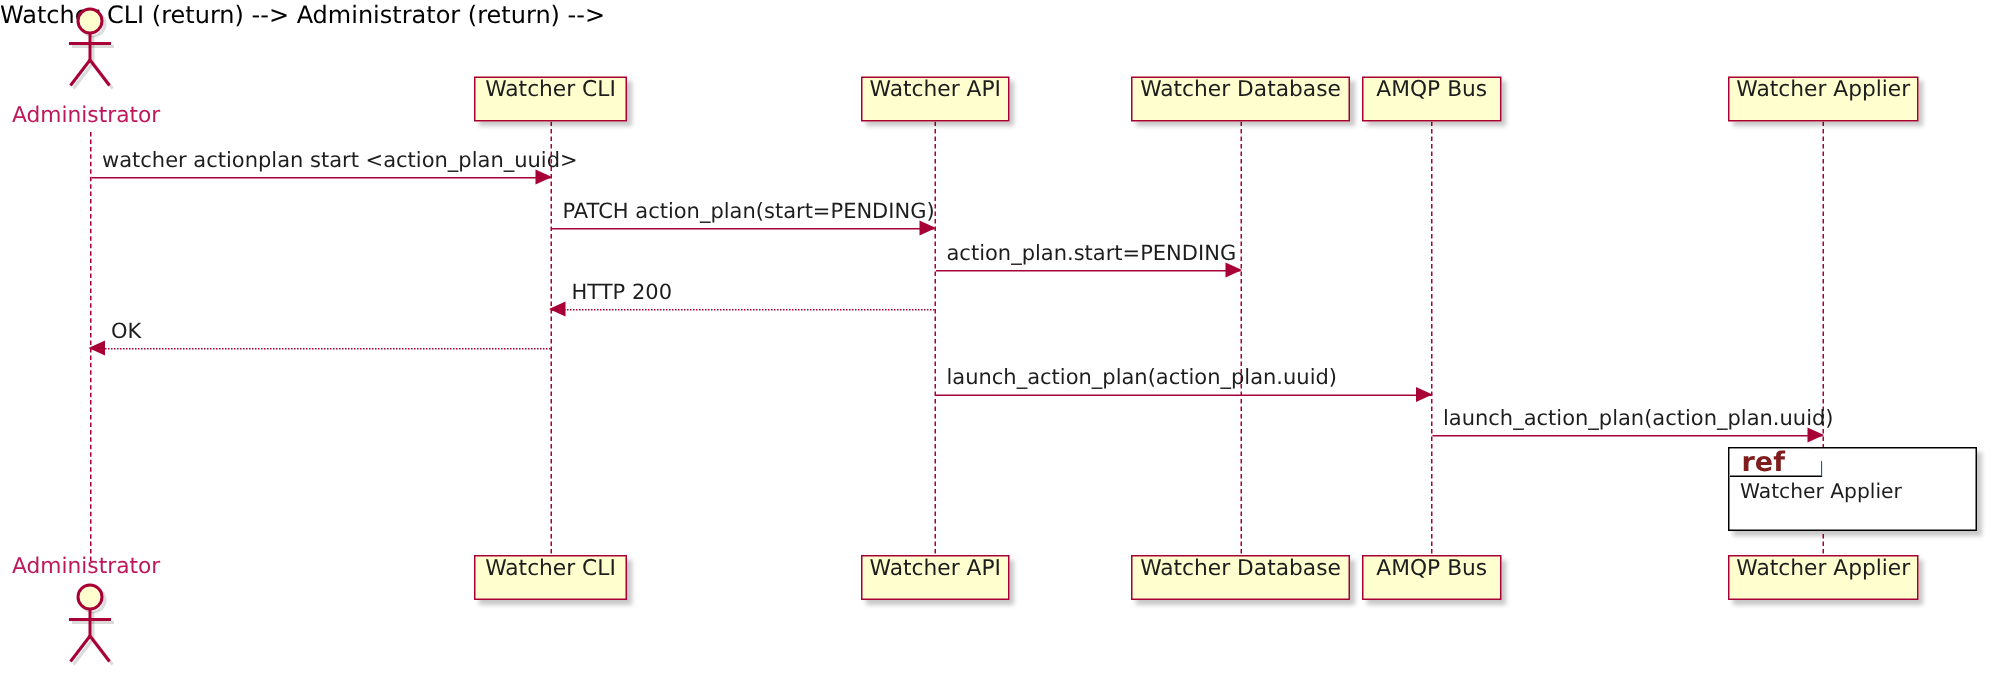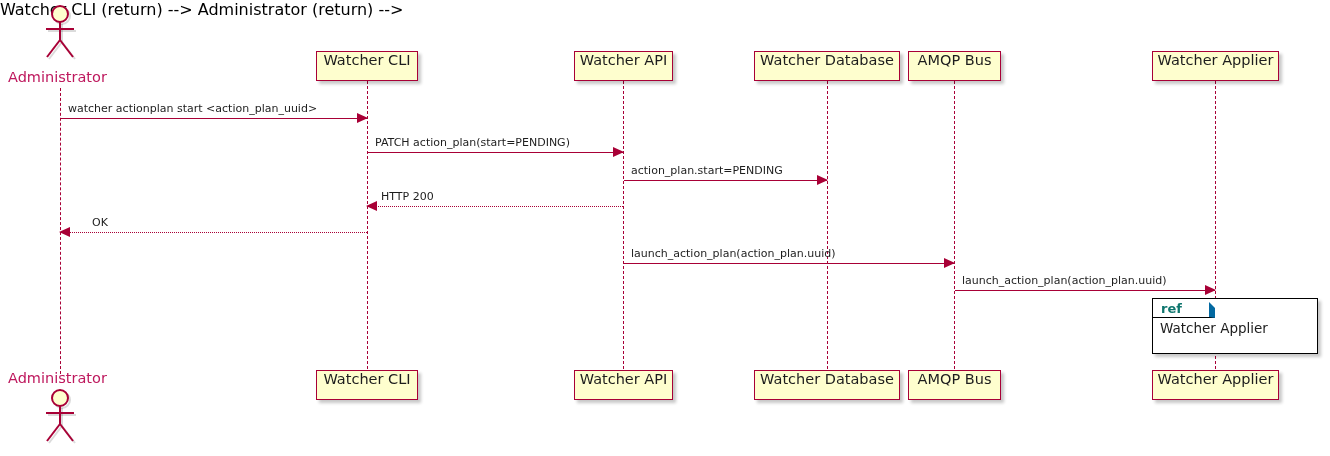--- a/index.html
+++ b/index.html
@@ -45,42 +45,42 @@
   .msg.dotted .line{border-top:1px dotted #A80036;}
   .msg .head{
     position:absolute;top:-5px;width:0;height:0;
     border-top:5px solid transparent;
     border-bottom:5px solid transparent;
   }
   .msg .head.right{right:-1px;border-left:11px solid #A80036;}
   .msg .head.left{left:-1px;border-right:11px solid #A80036;}
   .msg .label{
     position:absolute;bottom:3px;
-    font-size:11px;color:#1d1d1d;white-space:nowrap;
+    font-size:14px;color:#1d1d1d;white-space:nowrap;
   }
   .msg .label.at-left{left:7px;}
 
   
   .ref-box{
     position:absolute;
     background:#ffffff;
     border:1px solid #000000;
     box-shadow:3px 3px 3px rgba(0,0,0,0.22);
     box-sizing:border-box;
   }
   .ref-tab{
     position:absolute;left:0;top:0;
     height:19px;
     background:#ffffff;
-    border-right:6px solid #0369a1;
+    border-right:1px solid #0369a1;
     border-bottom:1px solid #000;
     box-sizing:border-box;
     display:flex;align-items:center;
     padding:0 9px 0 8px;
-    font-size:13px;font-weight:bold;color:#0f766e;
+    font-size:18px;font-weight:bold;color:#7f1d1d;
     
     clip-path:polygon(0 0, calc(100% - 9px) 0, 100% 9px, 100% 100%, 0 100%);
   }
   .ref-body{
     position:absolute;left:7px;top:21px;right:4px;
     font-size:13.5px;color:#1d1d1d;line-height:16px;
   }
 </style>
 </head>
 <body>
@@ -160,21 +160,21 @@
   <div class="msg dotted" style="left:367px;top:206px;width:256px;">
     <div class="line"></div>
     <div class="head left"></div>
     <div class="label" style="left:14px;">HTTP 200</div>
   </div>
 
    Administrator (return) --&gt;
   <div class="msg dotted" style="left:60px;top:232px;width:307px;">
     <div class="line"></div>
     <div class="head left"></div>
-    <div class="label" style="left:32px;">OK</div>
+    <div class="label" style="left:14px;">OK</div>
   </div>
 
   
   <div class="msg" style="left:624px;top:263px;width:330px;">
     <div class="line"></div>
     <div class="head right"></div>
     <div class="label at-left">launch_action_plan(action_plan.uuid)</div>
   </div>
 
   

